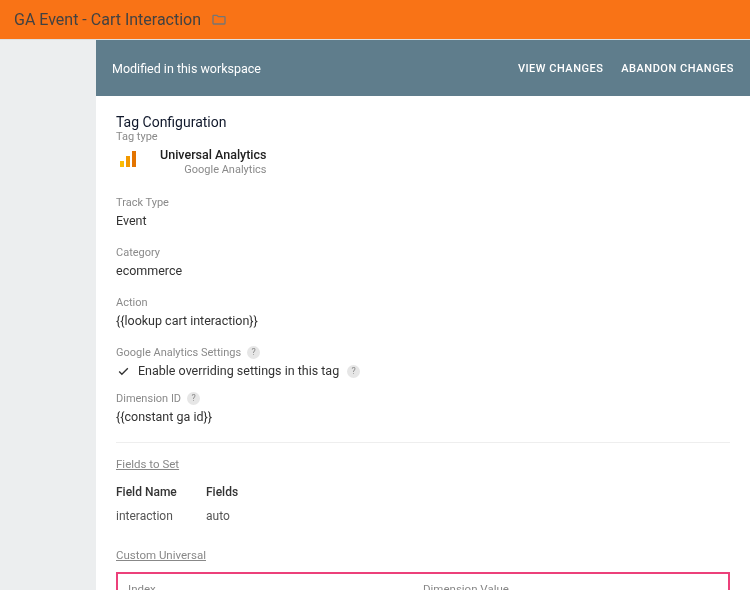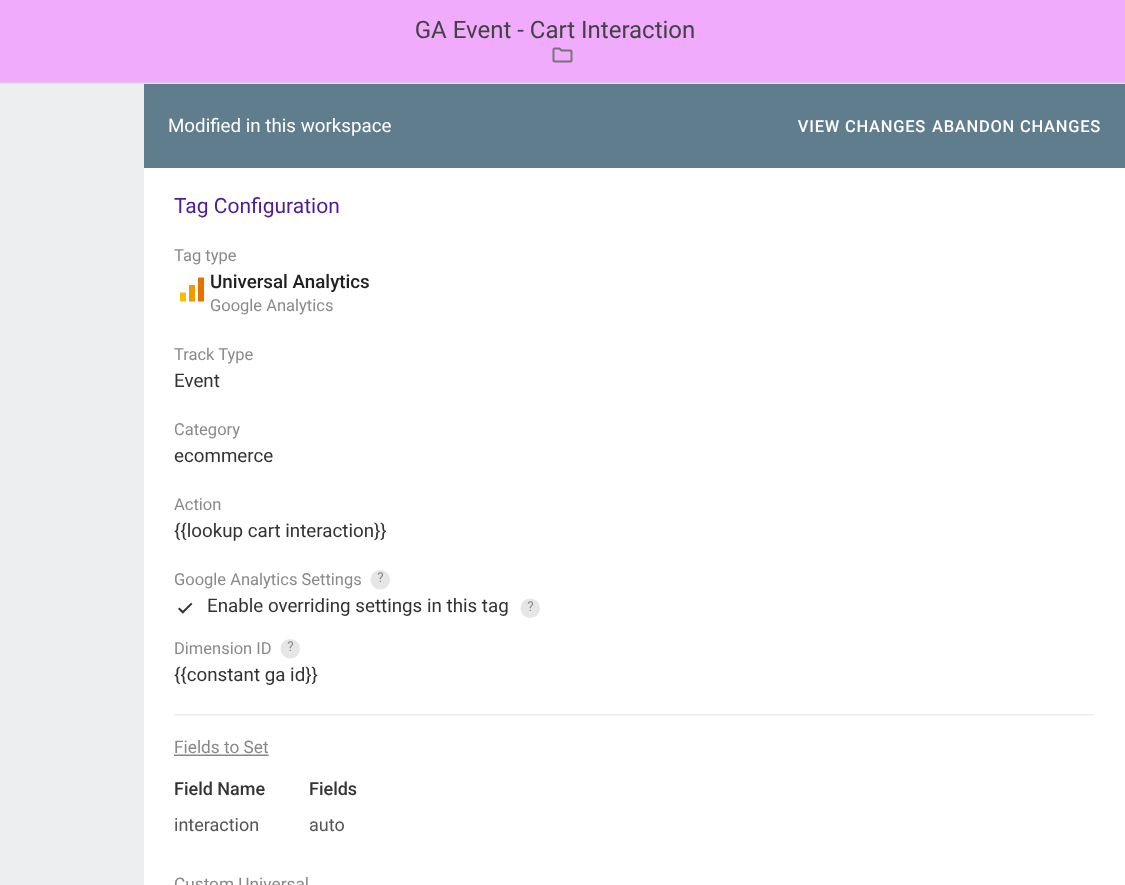--- a/index.html
+++ b/index.html
@@ -1,36 +1,36 @@
 <!DOCTYPE html>
 <html><head>
 <meta charset="utf-8">
 <style>
 * { box-sizing: border-box; margin: 0; padding: 0; }
 body { font-family: Roboto, "Helvetica Neue", Arial, sans-serif; background: #fff; width: 750px; height: 590px; overflow: hidden; color: #212121; }
 
-.topbar { display: flex; align-items: center; padding: 10px 14px; border-bottom: 1px solid #e0e0e0; background: #f0abfc; flex-direction: column; }
+.topbar { display: flex; align-items: center; padding: 10px 14px; border-bottom: 1px solid #e0e0e0; background: #f97316; }
 .topbar-title { font-size: 16px; font-weight: 400; color: #424242; margin-right: 10px; }
 .folder-icon svg { width: 16px; height: 16px; display: block; }
 
 .workspace { background: #eceeef; padding: 0; }
 .workspace-inner { margin-left: 96px; }
 
 .banner { background: #5f7d8c; color: #fff; display: flex; align-items: center; justify-content: space-between; padding: 0 16px; height: 56px; font-size: 12.5px; }
 .banner-left { font-weight: 400; }
-.banner-actions { display: flex; gap: 4px; }
+.banner-actions { display: flex; gap: 18px; }
 .banner-btn { color: #fff; font-size: 11px; letter-spacing: 0.5px; cursor: pointer; font-weight: 500; }
 
 .card { background: #fff; padding: 18px 20px 0 20px; }
-.card-title { font-size: 14px; color: #4c1d95; font-weight: 400; margin-bottom: 18px; }
+.card-title { font-size: 14px; color: #0f172a; font-weight: 400; }
 
 .field-label { font-size: 11px; color: #8a8a8a; margin-bottom: 4px; display: flex; align-items: center; gap: 6px; }
 .field-value { font-size: 12.5px; color: #333; margin-bottom: 18px; }
 
-.tag-type-row { display: flex; align-items: flex-start; gap: 0; margin-bottom: 18px; }
+.tag-type-row { display: flex; align-items: flex-start; gap: 20px; margin-bottom: 18px; text-align: right; }
 .ga-icon { width: 24px; height: 24px; flex-shrink: 0; }
 .ga-icon svg { width: 24px; height: 24px; display: block; }
 .tag-type-text { display: flex; flex-direction: column; }
 .tag-type-name { font-size: 12.5px; color: #212121; font-weight: 500; line-height: 1.3; }
 .tag-type-sub { font-size: 11px; color: #8a8a8a; line-height: 1.3; }
 
 .help-badge { width: 13px; height: 13px; border-radius: 50%; background: #e6e6e6; color: #8a8a8a; font-size: 9px; display: inline-flex; align-items: center; justify-content: center; }
 
 .checkbox-row { display: flex; align-items: flex-end; gap: 8px; font-size: 12.5px; color: #333; margin-bottom: 14px; }
 .checkmark { width: 14px; display: inline-flex; justify-content: center; }

